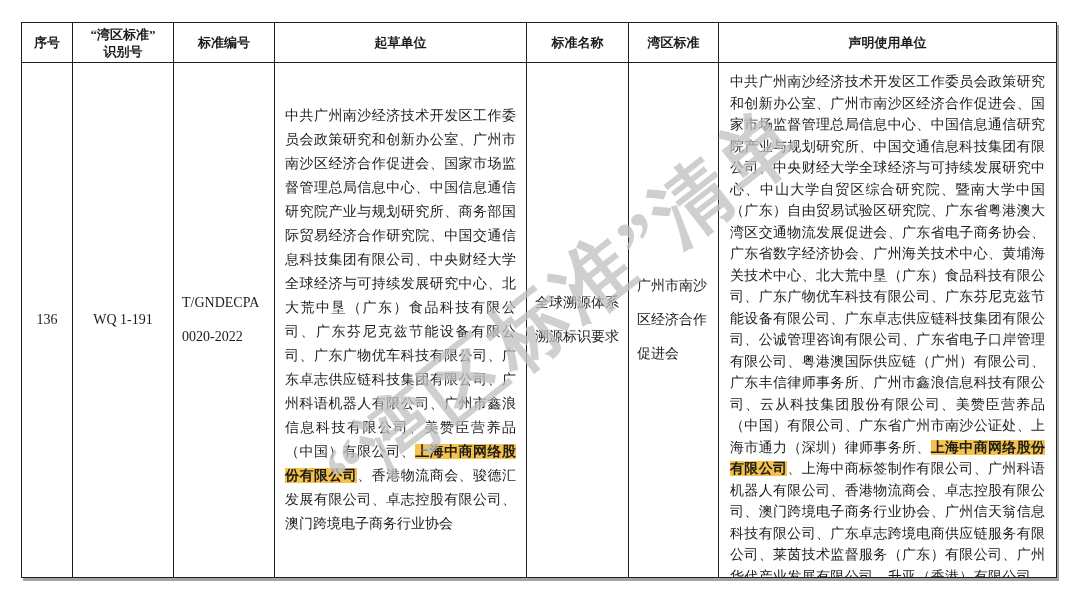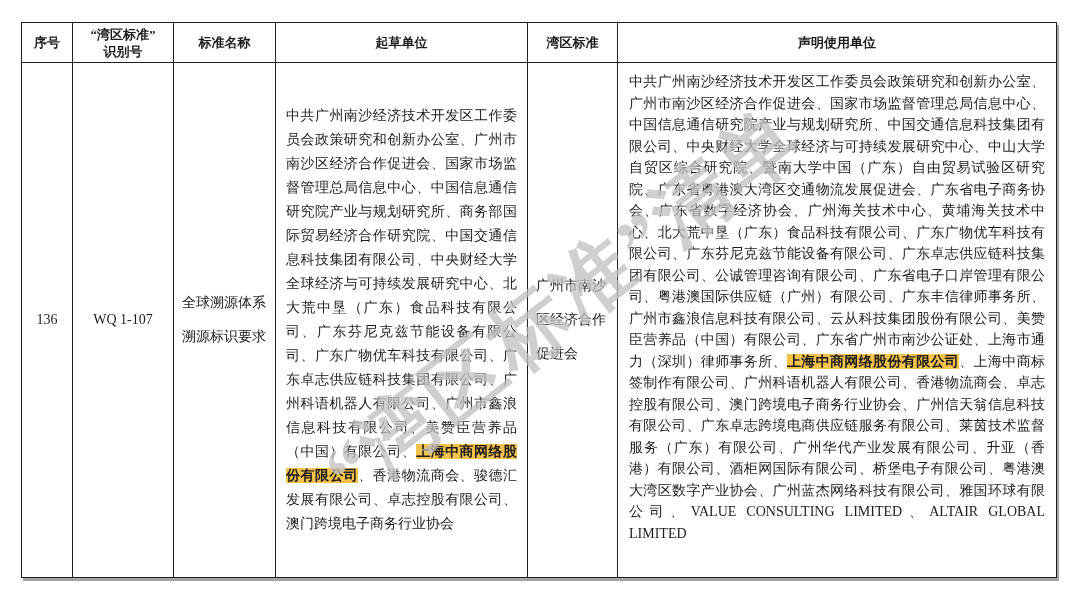--- a/index.html
+++ b/index.html
@@ -75,40 +75,48 @@
       <div>136</div>
     </div>
   </div>
 
   <div class="col col-bayid">
     <div class="th">
       <div>“湾区标准”</div>
       <div>识别号</div>
     </div>
     <div class="td td-center">
-      <div>WQ 1-107</div>
+      <div>WQ 1-191</div>
     </div>
   </div>
 
-
-  <div class="col col-stdname">
+  <div class="col col-stdno">
     <div class="th">
-      <div>标准名称</div>
+      <div>标准编号</div>
     </div>
     <div class="td td-pad">
-      <div class="cell-inner wrap2">全球溯源体系 溯源标识要求</div>
+      <div class="cell-inner wrap2">T/GNDECPA 0020-2022</div>
     </div>
   </div>
 
   <div class="col col-draft">
     <div class="th">
       <div>起草单位</div>
     </div>
     <div class="td">
       <div class="draft-text"><span>中共广州南沙经济技术开发区工作委员会政策研究和创新办公室、广州市南沙区经济合作促进会、国家市场监督管理总局信息中心、中国信息通信研究院产业与规划研究所、商务部国际贸易经济合作研究院、中国交通信息科技集团有限公司、中央财经大学全球经济与可持续发展研究中心、北大荒中垦（广东）食品科技有限公司、广东芬尼克兹节能设备有限公司、广东广物优车科技有限公司、广东卓志供应链科技集团有限公司、广州科语机器人有限公司、广州市鑫浪信息科技有限公司、美赞臣营养品（中国）有限公司、</span><span class="hl">上海中商网络股份有限公司</span><span>、香港物流商会、骏德汇发展有限公司、卓志控股有限公司、澳门跨境电子商务行业协会</span></div>
+    </div>
+  </div>
+
+  <div class="col col-stdname">
+    <div class="th">
+      <div>标准名称</div>
+    </div>
+    <div class="td td-pad">
+      <div class="cell-inner wrap2">全球溯源体系 溯源标识要求</div>
     </div>
   </div>
 
   <div class="col col-pub">
     <div class="th">
       <div>湾区标准</div>
     </div>
     <div class="td td-pad">
       <div class="cell-inner wrap2">广州市南沙区经济合作促进会</div>
     </div>

